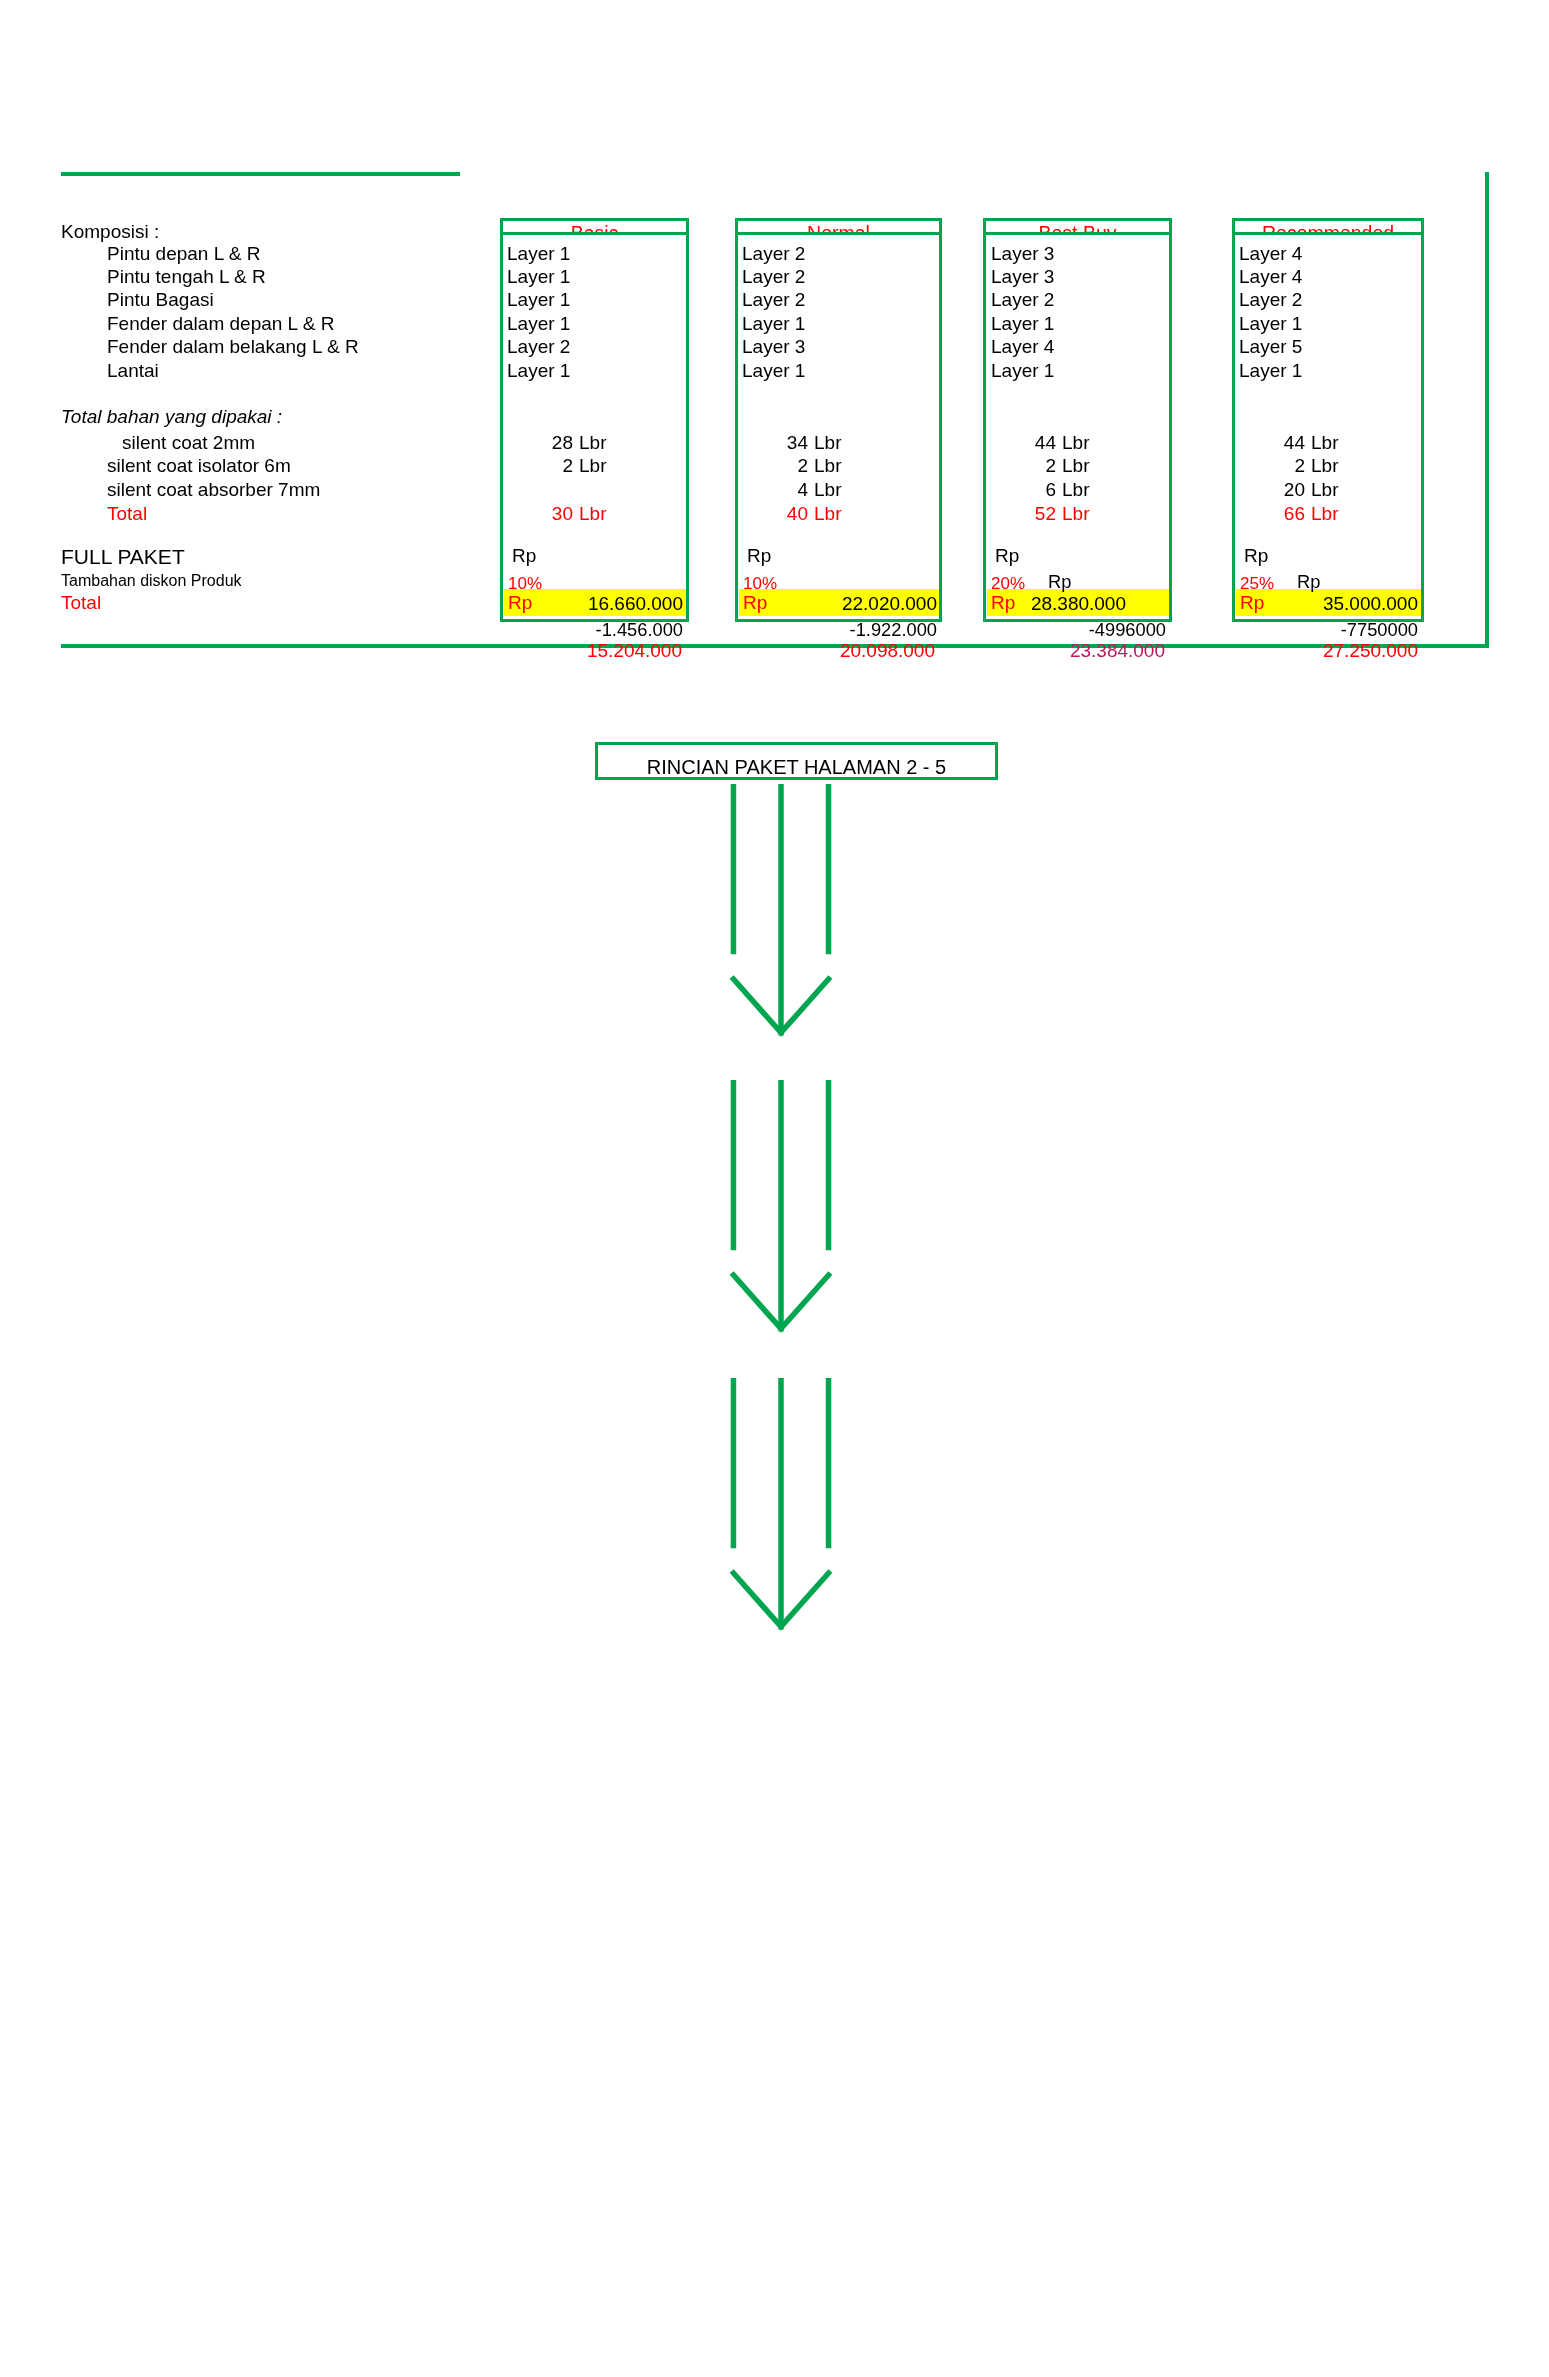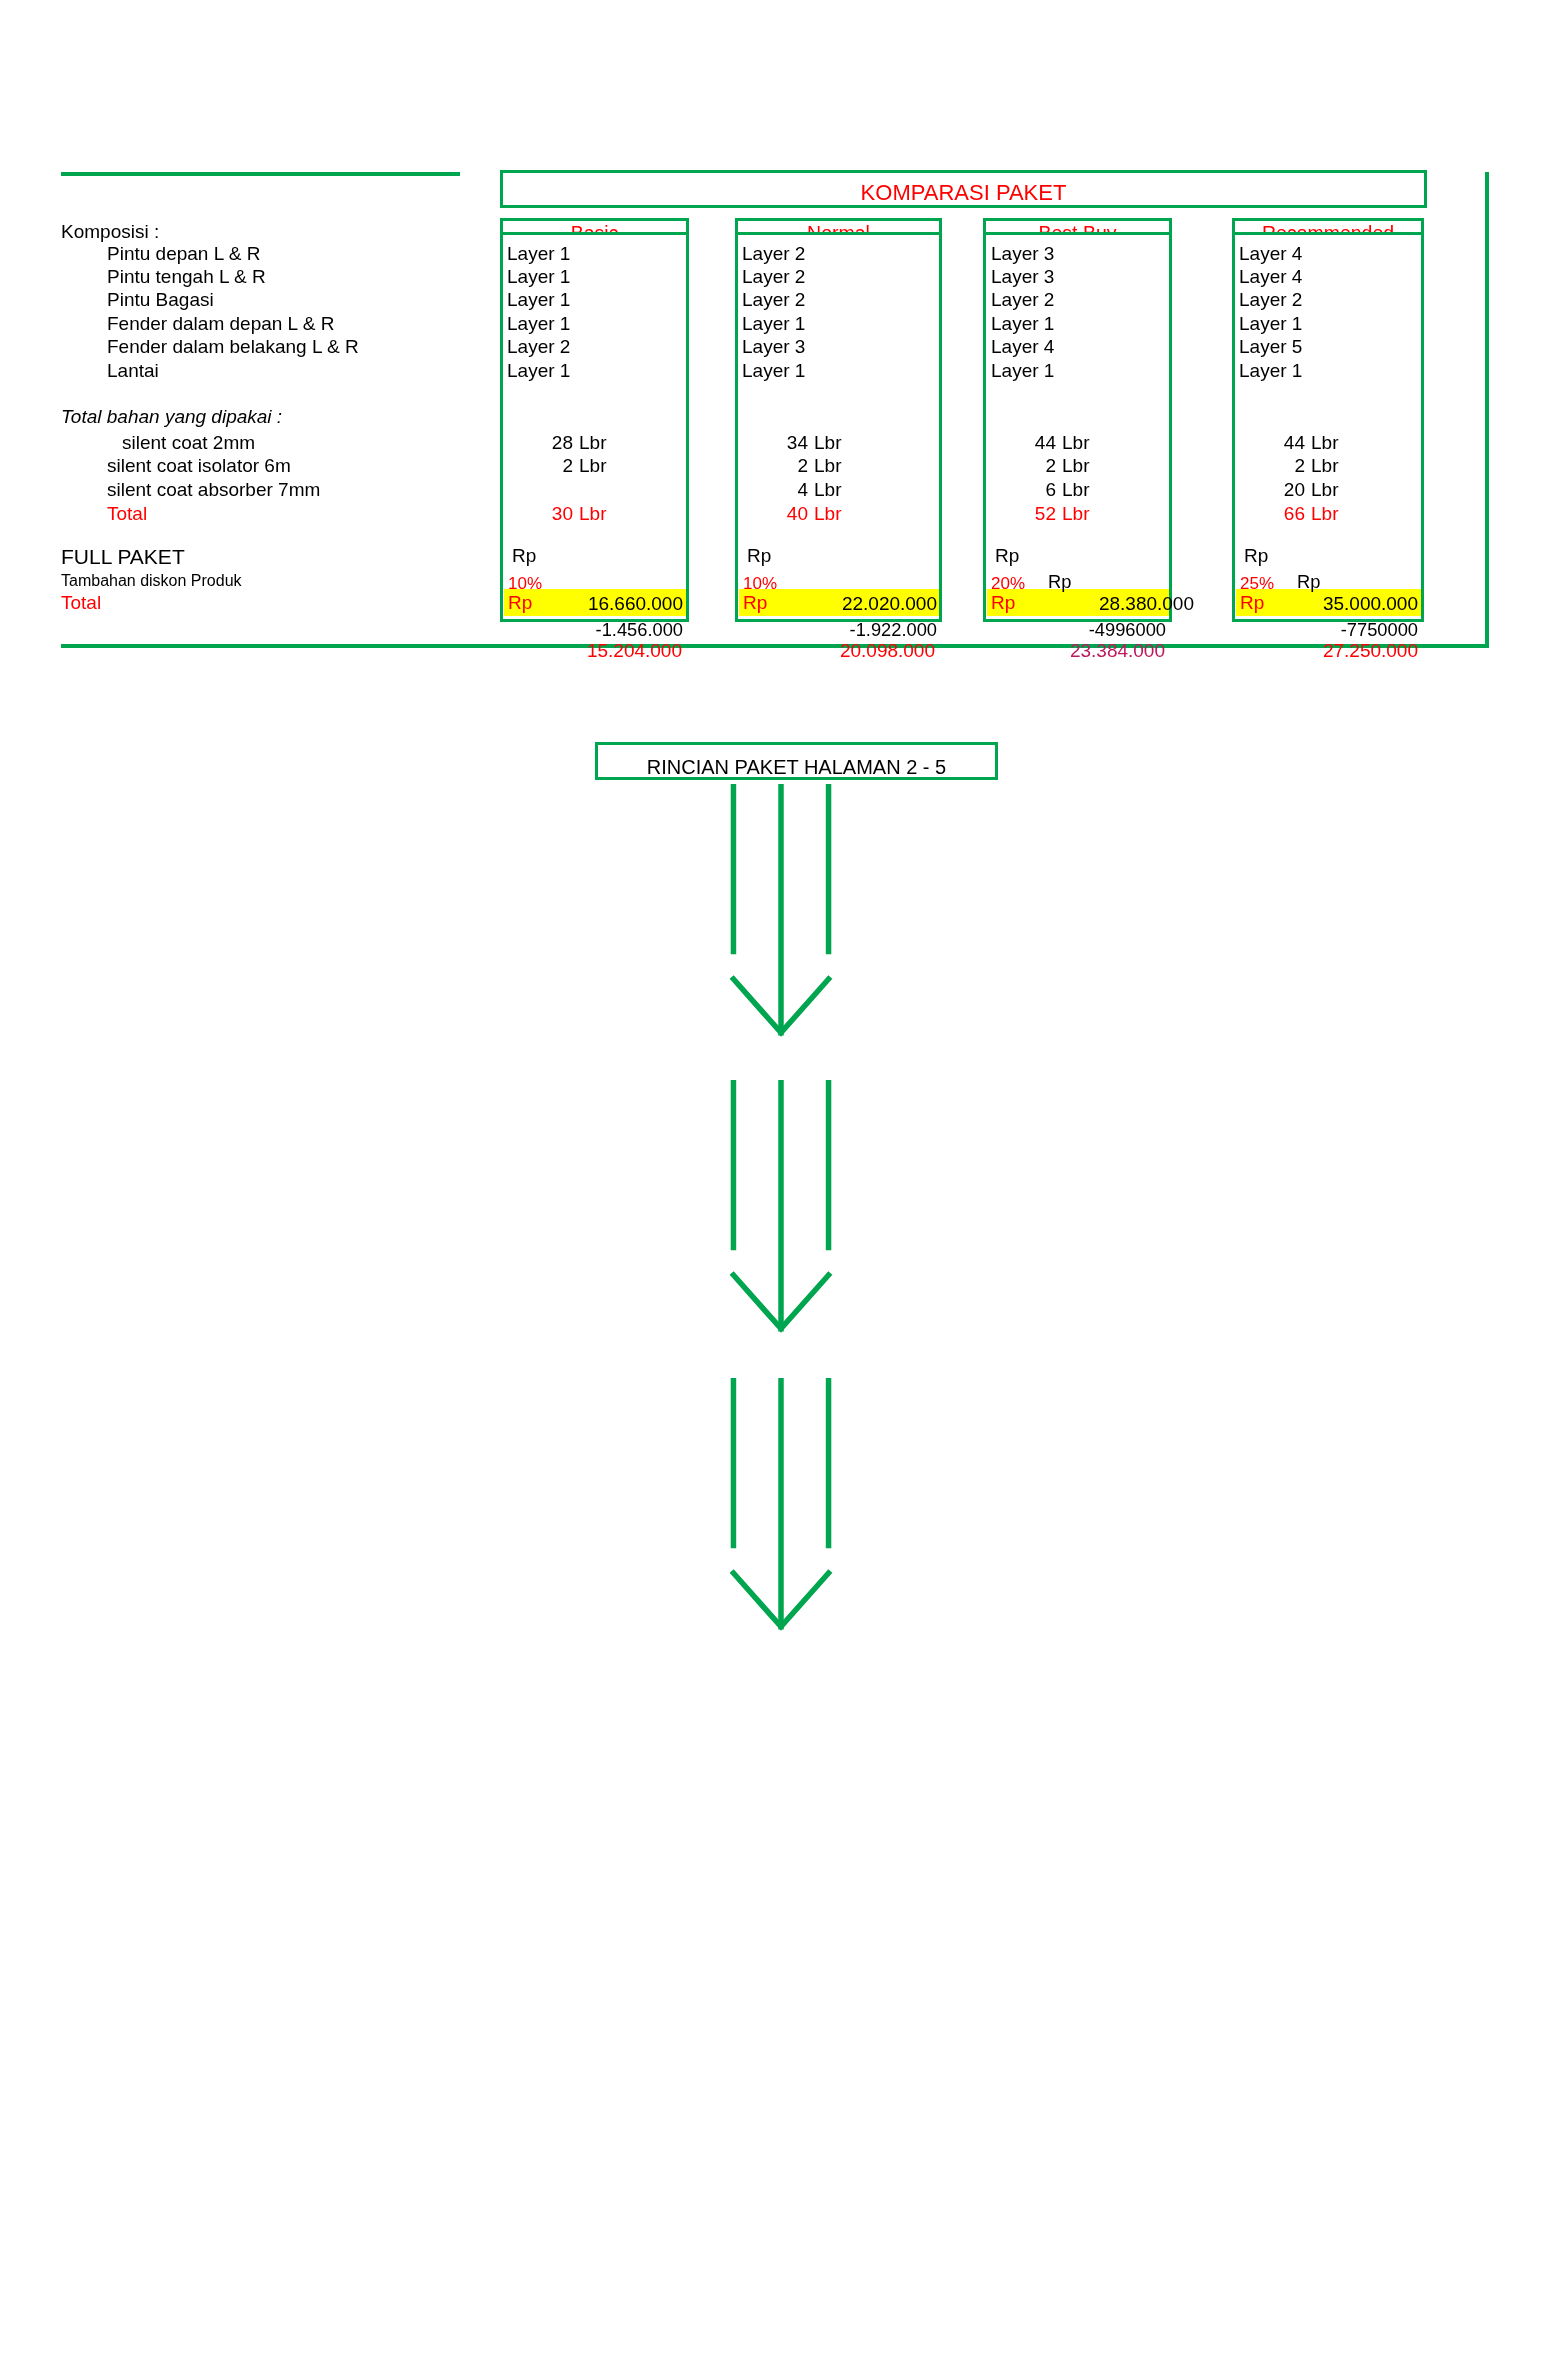--- a/index.html
+++ b/index.html
@@ -134,23 +134,20 @@
 </style>
 </head>
 <body>
 
 <div class="canvas">
 
   <div class="hrule" style="left:61px; top:172px; width:399px;"></div>
   <div class="hrule" style="left:61px; top:644px; width:1428px;"></div>
   <div class="vrule" style="left:1485px; top:172px; height:476px;"></div>
 
-  <div class="gbox" style="left:500px; top:170px; width:927px; height:38px;">
-    <div class="title-red" style="position:absolute; left:0; right:0; top:8.5px;">KOMPARASI PAKET</div>
-  </div>
 
   <div class="gbox" style="left:500px; top:218px; width:189px; height:28px;">
     <div class="title-red" style="position:absolute; left:0; right:0; top:3px; font-size:19.5px;">Basic</div>
   </div>
   <div class="gbox" style="left:735px; top:218px; width:207px; height:28px;">
     <div class="title-red" style="position:absolute; left:0; right:0; top:3px; font-size:19.5px;">Normal</div>
   </div>
   <div class="gbox" style="left:983px; top:218px; width:189px; height:28px;">
     <div class="title-red" style="position:absolute; left:0; right:0; top:3px; font-size:19.5px;">Best Buy</div>
   </div>
@@ -258,21 +255,21 @@
   <div class="price-val" style="left:543px; top:593px; width:139px; color:#FF0000;">15.204.000</div>
 
   <div class="price-rp" style="left:747px; top:546px;">Rp</div>
   <div class="price-val" style="left:781px; top:546px; width:156px;">22.020.000</div>
   <div class="pct" style="left:743px; top:575px;">10%</div>
   <div class="price-val" style="left:781px; top:573px; width:156px; font-size:18.3px;">-1.922.000</div>
   <div class="price-rp" style="left:743px; top:593px; color:#FF0000;">Rp</div>
   <div class="price-val" style="left:781px; top:593px; width:154px; color:#FF0000;">20.098.000</div>
 
   <div class="price-rp" style="left:995px; top:546px;">Rp</div>
-  <div class="price-val" style="left:1054px; top:546px; width:140px;text-align:right;">28.380.000</div>
+  <div class="price-val" style="left:986px; top:546px; width:140px;text-align:right;">28.380.000</div>
   <div class="pct" style="left:991px; top:575px;">20%</div>
   <div class="price-rp" style="left:1048px; top:573px; font-size:18.3px;">Rp</div>
   <div class="price-val" style="left:1037px; top:573px; width:129px; font-size:18.3px;">-4996000</div>
   <div class="price-rp" style="left:991px; top:593px; color:#FF0000;">Rp</div>
   <div class="price-val" style="left:1026px; top:593px; width:139px; color:#be185d;">23.384.000</div>
 
   <div class="price-rp" style="left:1244px; top:546px;">Rp</div>
   <div class="price-val" style="left:1278px; top:546px; width:140px;">35.000.000</div>
   <div class="pct" style="left:1240px; top:575px;">25%</div>
   <div class="price-rp" style="left:1297px; top:573px; font-size:18.3px;">Rp</div>

